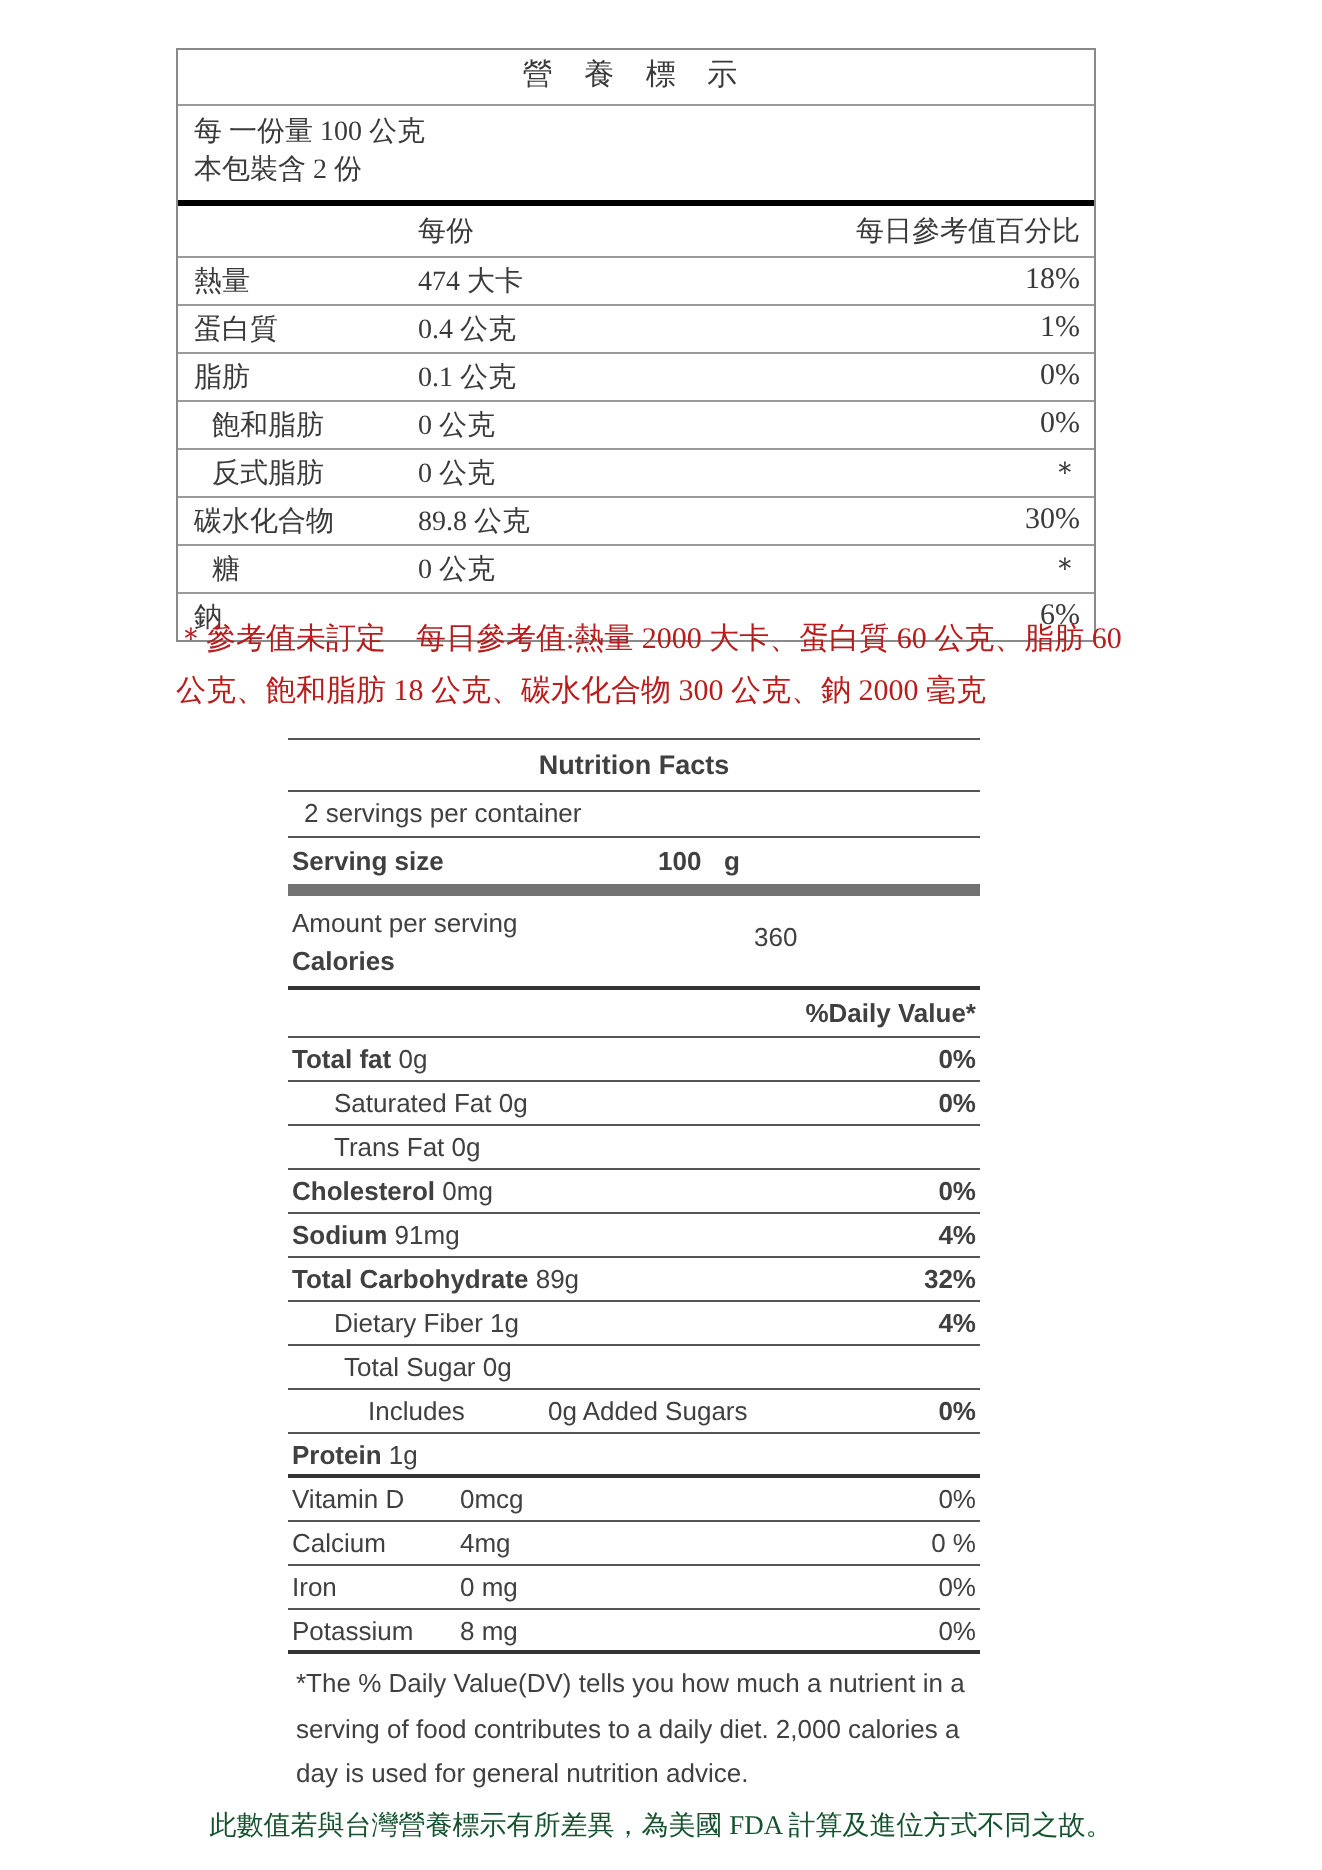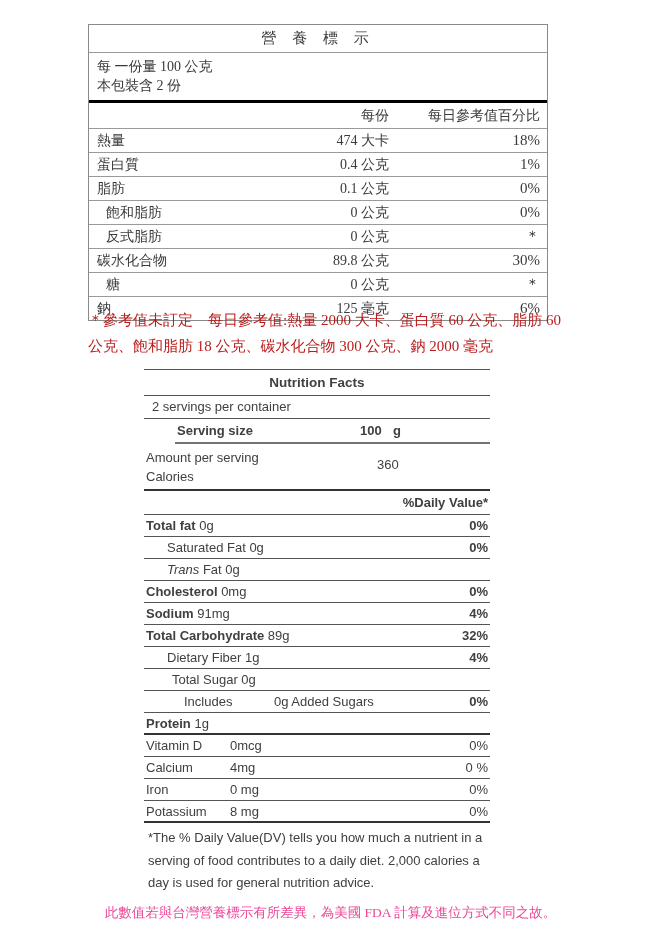--- a/index.html
+++ b/index.html
@@ -10,57 +10,57 @@
            font-family:"Liberation Serif","DejaVu Serif",serif;color:#3a3a3a;font-size:14px;}
   .cn-table{border:1px solid #8a8a8a;}
   .cn-title{height:27px;line-height:27px;text-align:center;letter-spacing:6px;
             border-bottom:1px solid #9a9a9a;font-size:15px;}
   .cn-serving{padding:4px 8px 5px 8px;border-bottom:3px solid #000000;line-height:19px;}
   .cn-row{display:flex;align-items:center;height:23px;border-bottom:1px solid #9a9a9a;}
   .cn-row.last{border-bottom:none;}
   .cn-head{height:25px;}
   .cnm{width:120px;padding-left:8px;box-sizing:border-box;}
   .cnm.ind{padding-left:17px;}
-  .cna{width:180px;text-align:right;}
+  .cna{width:180px;text-align:left;}
   .cnd{flex:1;text-align:right;padding-right:7px;font-size:15px;}
   .cn-footnote{position:absolute;left:88px;top:307px;width:478px;
                font-family:"Liberation Serif","DejaVu Serif",serif;color:#b91c1c;
                font-size:15px;line-height:26px;}
 
   
   .us-table{position:absolute;left:144px;top:369px;width:346px;
             font-family:"Liberation Sans","DejaVu Sans",sans-serif;color:#404040;font-size:13px;
             border-top:1px solid #555;}
   .b{font-weight:bold;}
-  .i{font-style:italic;}
+  .i{}
   .us-title{height:25px;line-height:25px;text-align:center;font-weight:bold;
             border-bottom:1px solid #555;font-size:13.5px;}
   .us-servings{height:22px;line-height:22px;padding-left:8px;border-bottom:1px solid #555;}
-  .us-ssrow{height:23px;line-height:23px;border-bottom:2px solid #737373;padding-left:2px;margin-left:31px;}
+  .us-ssrow{height:23px;line-height:23px;border-bottom:6px solid #737373;padding-left:2px;}
   .ss-label{display:inline-block;width:183px;}
   .ss-val{display:inline-block;width:33px;}
   .us-cal{position:relative;height:45px;border-bottom:2px solid #333;padding-left:2px;}
   .us-cal .l1{padding-top:4px;line-height:19px;}
-  .us-cal .l2{line-height:19px;font-weight:normal;}
+  .us-cal .l2{line-height:19px;font-weight:bold;}
   .cal-val{position:absolute;left:233px;top:13px;font-weight:normal;}
   .us-dvh{height:23px;line-height:23px;text-align:right;font-weight:bold;
           border-bottom:1px solid #555;padding-right:2px;}
   .us-row{display:flex;align-items:center;height:22px;border-bottom:1px solid #555;
           padding:0 2px;box-sizing:border-box;}
   .us-row .nm{flex:1;}
   .us-row .dvv{text-align:right;}
   .ind1 .nm{padding-left:21px;}
   .ind2 .nm{padding-left:38px;}
   .t2{border-bottom:2px solid #333;}
   .inc1{display:inline-block;width:90px;}
   .mn{display:inline-block;width:84px;}
   .us-foot{padding:4px 2px 2px 4px;line-height:22.5px;}
 
   .bottom-note{position:absolute;left:0;top:904px;width:661px;text-align:center;
-               font-family:"Liberation Serif","DejaVu Serif",serif;color:#ec4899;font-size:13.5px;}
+               font-family:"Liberation Serif","DejaVu Serif",serif;color:#14532d;font-size:13.5px;}
 </style>
 </head>
 <body>
 
 <div class="page">
 
   <div class="cn-wrap">
     <div class="cn-table">
       <div class="cn-title">營 養 標 示</div>
       <div class="cn-serving">
@@ -103,21 +103,20 @@
         <span class="cna">89.8 公克</span>
         <span class="cnd">30%</span>
       </div>
       <div class="cn-row">
         <span class="cnm ind">糖</span>
         <span class="cna">0 公克</span>
         <span class="cnd">＊</span>
       </div>
       <div class="cn-row last">
         <span class="cnm">鈉</span>
-        <span class="cna">125 毫克</span>
         <span class="cnd">6%</span>
       </div>
     </div>
   </div>
 
   <div class="cn-footnote">＊參考值未訂定　每日參考值:熱量 2000 大卡、蛋白質 60 公克、脂肪 60 公克、飽和脂肪 18 公克、碳水化合物 300 公克、鈉 2000 毫克</div>
 
   <div class="us-table">
     <div class="us-title">Nutrition Facts</div>
     <div class="us-servings">2 servings per container</div>

